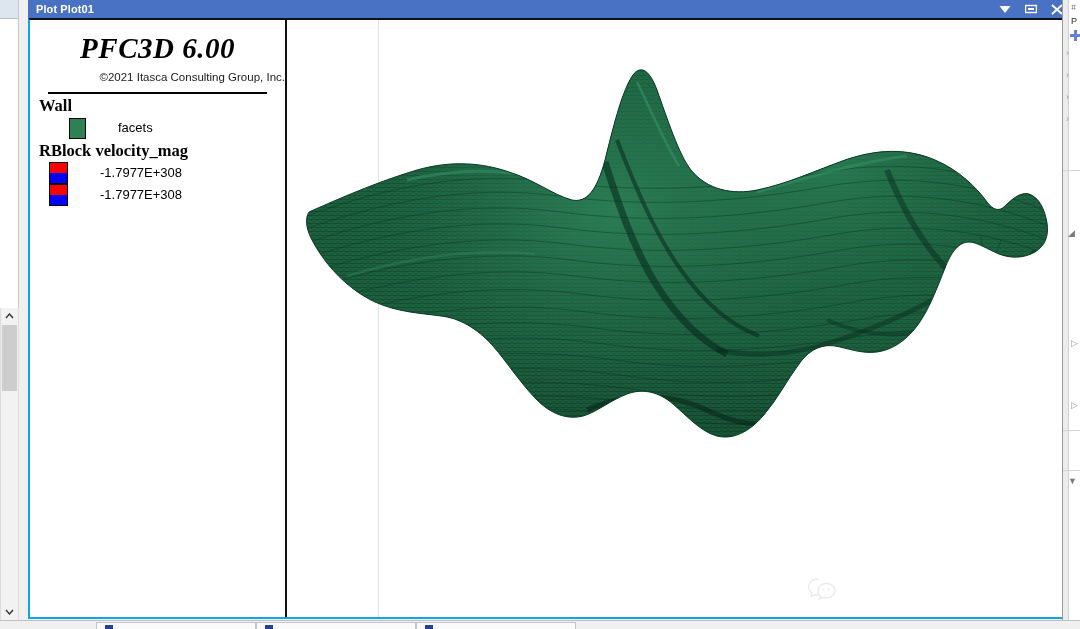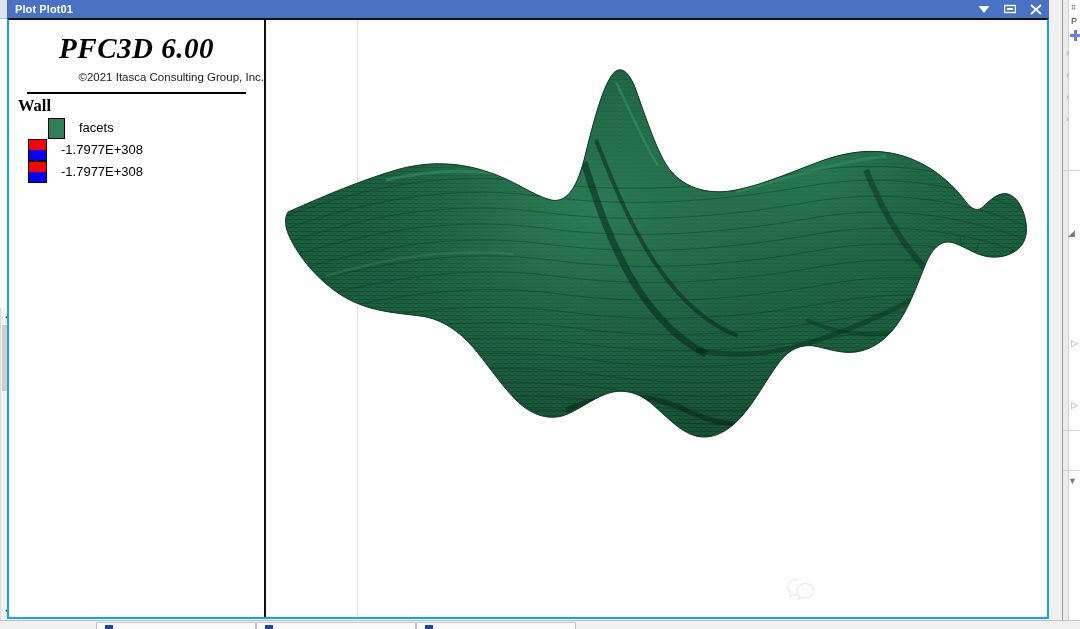--- a/index.html
+++ b/index.html
@@ -46,21 +46,21 @@
   .vscroll-btn svg { display:block; }
   .vscroll-thumb {
     position: absolute; left: 1px; top: 17px;
     width: 15px; height: 66px;
     background: #cdcdcd;
   }
 
   
   .plot-window {
     position: absolute;
-    left: 7px; top: 0px;
+    left: 28px; top: 0px;
     width: 824px; height: 621px;
   }
   .titlebar {
     position: absolute; left: 0; top: 0;
     width: 1042px; height: 18px;
     background: #4a72c4;
     display: flex; align-items: center;
     box-sizing: border-box;
     padding-left: 8px;
   }
@@ -130,20 +130,21 @@
     color: #000000;
     line-height: 23px;
     white-space: nowrap;
   }
   .lg-head.indent1 { padding-left: 13px; }
   .lg-item {
     display: flex;
     align-items: center;
     line-height: 22px;
     white-space: nowrap;
+    gap: 18px;
   }
   .lg-item.indent-sw { padding-left: 30px; }
   .lg-item.indent-sw2 { padding-left: 10px; }
   .sw {
     width: 17px; height: 21px;
     border: 1px solid #000000;
     box-sizing: border-box;
     flex: 0 0 auto;
   }
   .sw-split {
@@ -307,20 +308,21 @@
         <div class="rule"></div>
 
         <div class="legend-list">
 
           <div class="lg-head">Wall</div>
           <div class="lg-item indent-sw">
             <div class="sw" style="background:#2e8055"></div>
             <div class="lg-label">facets</div>
           </div>
 
+          <div class="lg-head">RBlock velocity_mag</div>
           <div class="lg-item indent-sw2">
             <div class="sw-split">
               <span style="background:#ff0000"></span>
                 <span style="background:#0000ff"></span>
             </div>
             <div class="lg-label">-1.7977E+308</div>
           </div>
 
           <div class="lg-item indent-sw2">
             <div class="sw-split">

